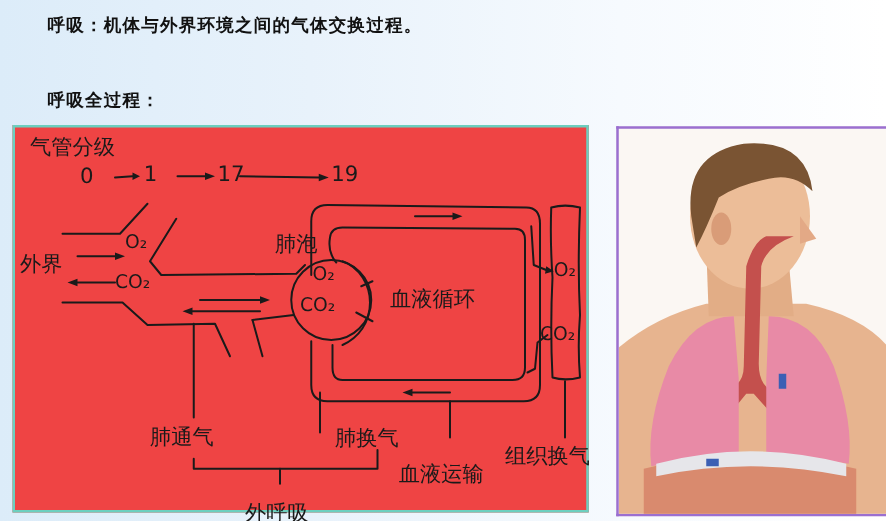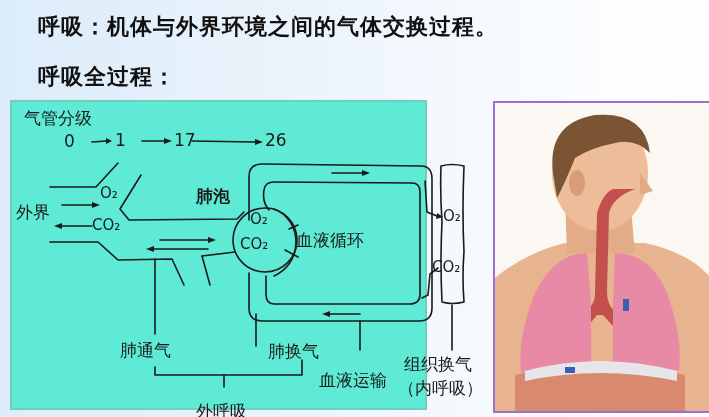--- a/index.html
+++ b/index.html
@@ -3,29 +3,29 @@
   <meta charset="utf-8">
   <style>
     html, body { margin: 0; padding: 0; }
     body {
       width: 709px; height: 417px; overflow: hidden; position: relative;
       background: linear-gradient(90deg, #dcecf9 0%, #e8f2fb 35%, #f6fafe 70%, #ffffff 100%);
       font-family: "DejaVu Serif", "Liberation Serif", serif;
       color: #111;
     }
     .title-line {
-      position: absolute; left: 38px; font-size: 22px; font-weight: bold;
+      position: absolute; left: 38px; font-size: 14px; font-weight: bold;
       letter-spacing: 1px; white-space: nowrap;
       font-family: "DejaVu Sans", "Liberation Sans", sans-serif;
     }
     #title1 { top: 12px; }
-    #title2 { top: 62px; }
+    #title2 { top: 72px; }
     .diagram-box {
-      position: absolute; left: 10px; top: 100px; width: 417px; height: 310px;
-      background: #5eead4; border: 2px solid #6ccfbf; box-sizing: border-box;
+      position: absolute; left: 10px; top: 100px; width: 461px; height: 310px;
+      background: #ef4444; border: 2px solid #6ccfbf; box-sizing: border-box;
     }
     .diagram-box svg { position: absolute; left: 0; top: 0; }
     .lbl {
       position: absolute; font-family: "DejaVu Sans", "Liberation Sans", sans-serif;
       font-size: 17px; color: #1a1a1a; white-space: nowrap; line-height: 1;
     }
     .sm { font-size: 15px; }
     .photo-box {
       position: absolute; left: 493px; top: 101px; width: 216px; height: 312px;
       border: 2px solid #9b6fd0; border-right: none; box-sizing: border-box;
@@ -97,40 +97,39 @@
       <polygon points="350,68 358,71 350,74"></polygon>
       <polygon points="318,209 310,212 318,215"></polygon>
       <polygon points="425,111 431,115 424,117"></polygon>
     </g>
   </svg>
 
   <span class="lbl" style="left:12px; top:8px;">气管分级</span>
   <span class="lbl" style="left:52px; top:31px;">0</span>
   <span class="lbl" style="left:103px; top:30px;">1</span>
   <span class="lbl" style="left:162px; top:30px;text-align:right;">17</span>
-  <span class="lbl" style="left:253px; top:30px;">26</span>
+  <span class="lbl" style="left:253px; top:30px;">19</span>
 
   <span class="lbl sm" style="left:88px; top:84px;">O₂</span>
   <span class="lbl" style="left:4px; top:102px;">外界</span>
   <span class="lbl sm" style="left:80px; top:116px;">CO₂</span>
 
-  <span class="lbl" style="left:184px; top:86px;font-weight:bold;">肺泡</span>
+  <span class="lbl" style="left:208px; top:86px;">肺泡</span>
   <span class="lbl sm" style="left:238px; top:110px;">O₂</span>
   <span class="lbl sm" style="left:228px; top:135px;">CO₂</span>
 
-  <span class="lbl" style="left:284px; top:130px;">血液循环</span>
+  <span class="lbl" style="left:300px; top:130px;">血液循环</span>
 
   <span class="lbl sm" style="left:431px; top:107px;">O₂</span>
   <span class="lbl sm" style="left:420px; top:158px;">CO₂</span>
 
   <span class="lbl" style="left:108px; top:240px;">肺通气</span>
   <span class="lbl" style="left:256px; top:241px;">肺换气</span>
   <span class="lbl" style="left:307px; top:270px;">血液运输</span>
   <span class="lbl" style="left:392px; top:254px;font-family:Liberation Serif, serif;">组织换气</span>
-  <span class="lbl" style="left:386px; top:278px;">（内呼吸）</span>
   <span class="lbl" style="left:184px; top:301px;text-decoration:underline;">外呼吸</span>
 </div>
 
 <div class="photo-box">
   <svg width="216" height="312" viewBox="0 0 216 312">
 
     <path d="M0,175 Q30,150 70,140 L150,140 Q195,150 216,175 L216,312 L0,312 Z" fill="#e7b48f"></path>
 
     <path d="M70,95 L72,150 L140,150 L135,95 Z" fill="#e2ad86"></path>
 

